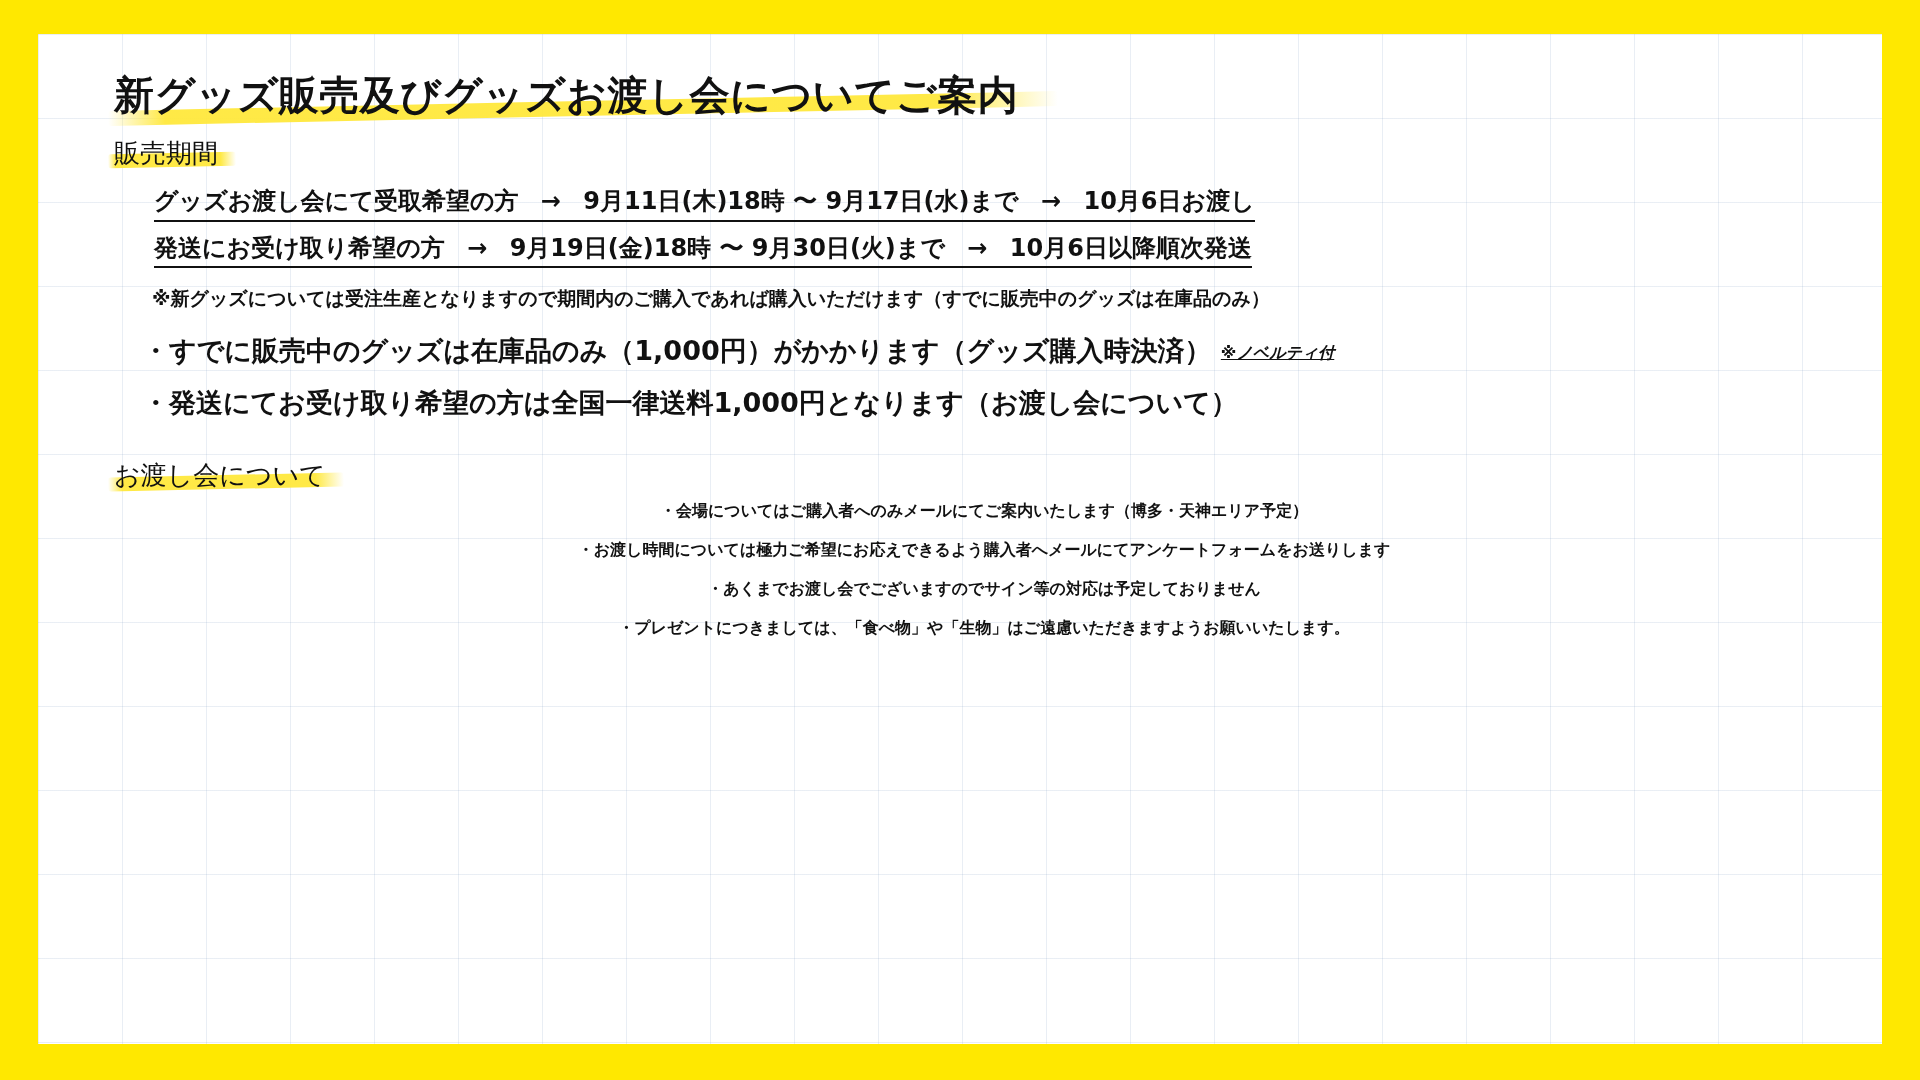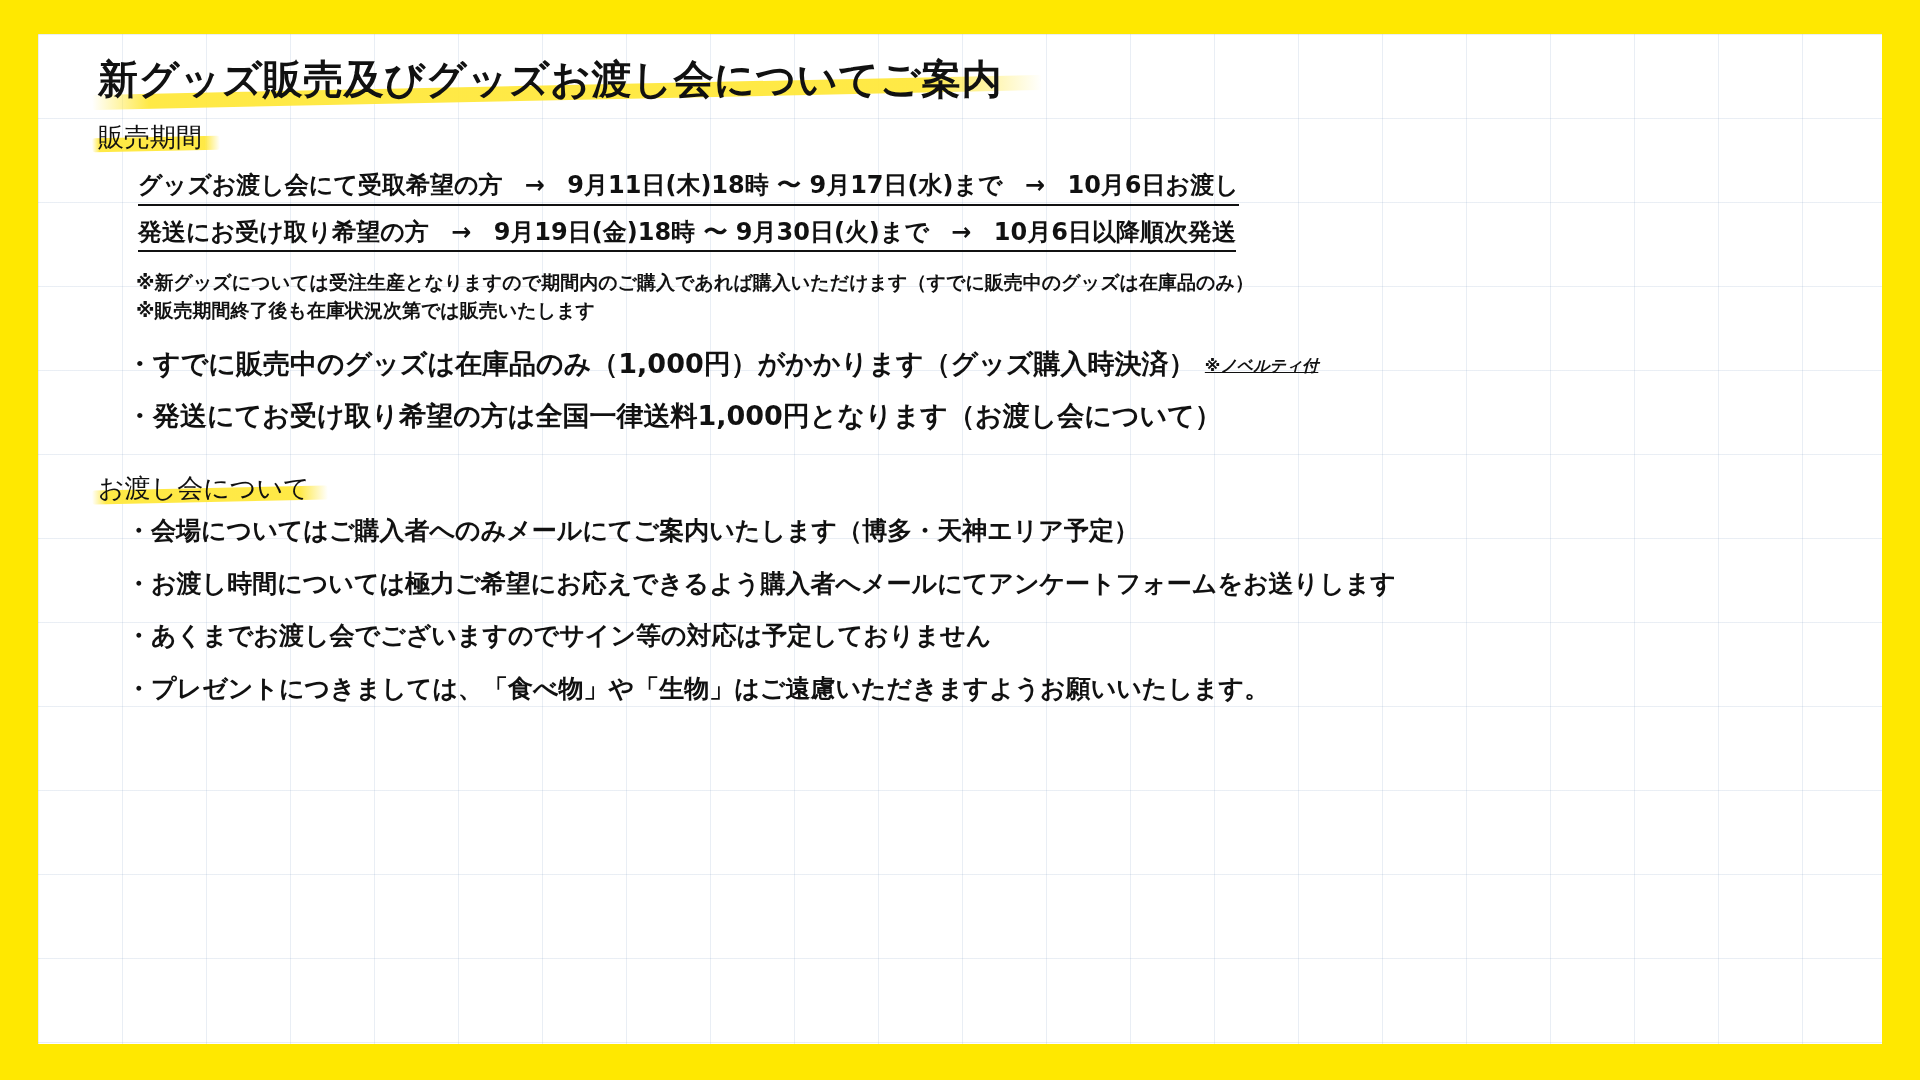--- a/index.html
+++ b/index.html
@@ -26,21 +26,21 @@
     left: 38px;
     top: 34px;
     width: 1844px;
     height: 1010px;
     background-color: #ffffff;
     background-image:
       linear-gradient(to right, rgba(120,150,190,0.16) 1px, transparent 1px),
       linear-gradient(to bottom, rgba(120,150,190,0.16) 1px, transparent 1px);
     background-size: 84px 84px;
     box-sizing: border-box;
-    padding: 0;
+    padding: 16px;
   }
 
   .content {
     position: relative;
     padding: 22px 40px 0 40px;
     color: #111111;
   }
 
   
   .hl {
@@ -115,22 +115,23 @@
   }
   ul.bullets li {
     font-size: 27px;
     font-weight: 700;
     line-height: 1.55;
     margin-bottom: 10px;
     white-space: nowrap;
   }
 
   ul.bullets.small li {
-    font-size: 25px;
+    font-size: 16px;
     margin-bottom: 14px;
+    text-align: center;
   }
 
   .sup-note {
     font-size: 16px;
     font-weight: 700;
     font-style: italic;
     text-decoration: underline;
     vertical-align: 2px;
   }
 
@@ -167,21 +168,20 @@
             <span>発送にお受け取り希望の方</span>
             <span class="arrow">→</span>
             <span>9月19日(金)18時 〜 9月30日(火)まで</span>
             <span class="arrow">→</span>
             <span>10月6日以降順次発送</span>
           </div>
         </div>
 
         <div class="notes-block">
           <div class="note">※新グッズについては受注生産となりますので期間内のご購入であれば購入いただけます（すでに販売中のグッズは在庫品のみ）</div>
-          <div class="note">※販売期間終了後も在庫状況次第では販売いたします</div>
         </div>
       </div>
 
       <div class="section">
         <ul class="bullets">
           <li>
             <span>・すでに販売中のグッズは在庫品のみ（1,000円）がかかります（グッズ購入時決済）</span>
             <span class="sup-note">※ノベルティ付</span>
           </li>
           <li>

